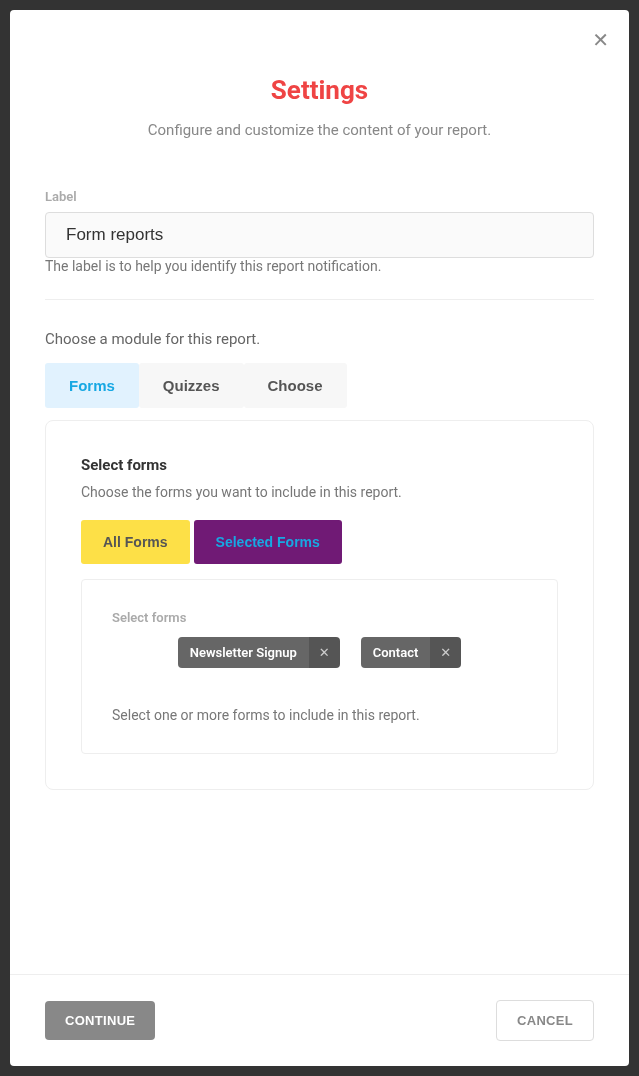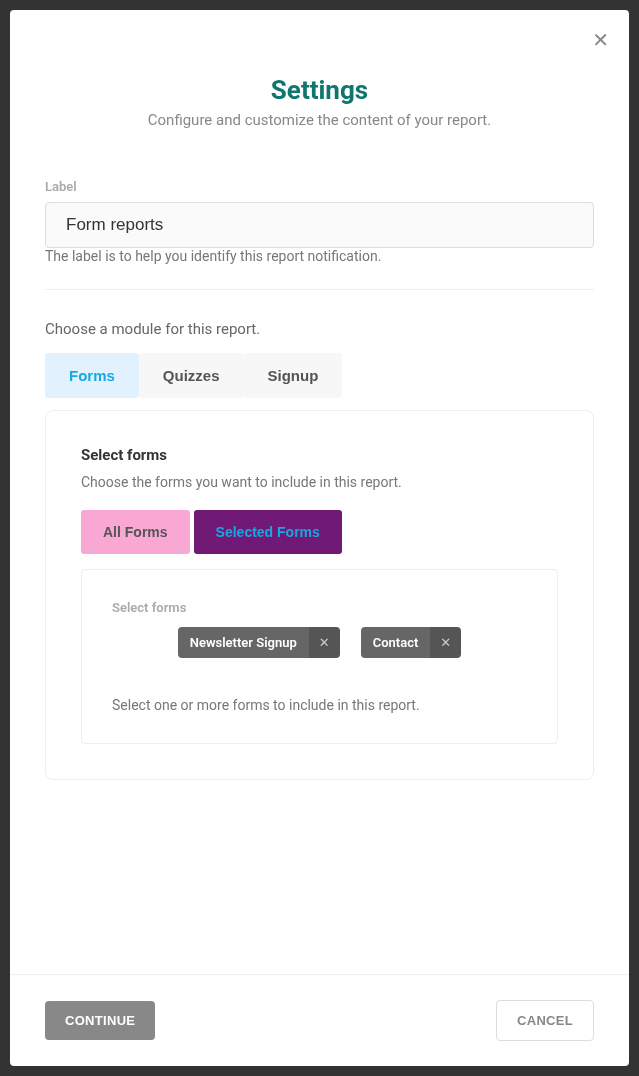--- a/index.html
+++ b/index.html
@@ -40,22 +40,22 @@
       padding: 0 35px;
     }
     .modal-header {
       text-align: center;
       padding-top: 65px;
       padding-bottom: 30px;
     }
     .modal-title {
       font-size: 26px;
       font-weight: 700;
-      color: #0f766e;
-      margin-bottom: 6px;
+      color: #ef4444;
+      margin-bottom: 16px;
     }
     .modal-subtitle {
       font-size: 15px;
       color: #888;
     }
     .field-group {
       margin-top: 20px;
       margin-bottom: 20px;
     }
     .field-label {
@@ -129,21 +129,21 @@
     .sub-tabs {
       display: flex;
       gap: 4px;
       margin-bottom: 15px;
     }
     .sub-tab {
       padding: 14px 22px;
       font-size: 14px;
       font-weight: 600;
       color: #555;
-      background: #f9a8d4;
+      background: #fde047;
       border: none;
       cursor: pointer;
       border-radius: 3px;
     }
     .sub-tab.active {
       background: #701a75;
       color: #17a8e3;
     }
     .inner-panel {
       border: 1px solid #eee;
@@ -239,21 +239,21 @@
       <p class="field-help">The label is to help you identify this report notification.</p>
     </div>
 
     <hr class="divider">
 
     <p class="section-label">Choose a module for this report.</p>
 
     <div class="tabs">
       <button class="tab active">Forms</button>
       <button class="tab">Quizzes</button>
-      <button class="tab">Signup</button>
+      <button class="tab">Choose</button>
     </div>
 
     <div class="panel">
       <h3 class="panel-title">Select forms</h3>
       <p class="panel-desc">Choose the forms you want to include in this report.</p>
 
       <div class="sub-tabs">
         <button class="sub-tab">All Forms</button>
         <button class="sub-tab active">Selected Forms</button>
       </div>

